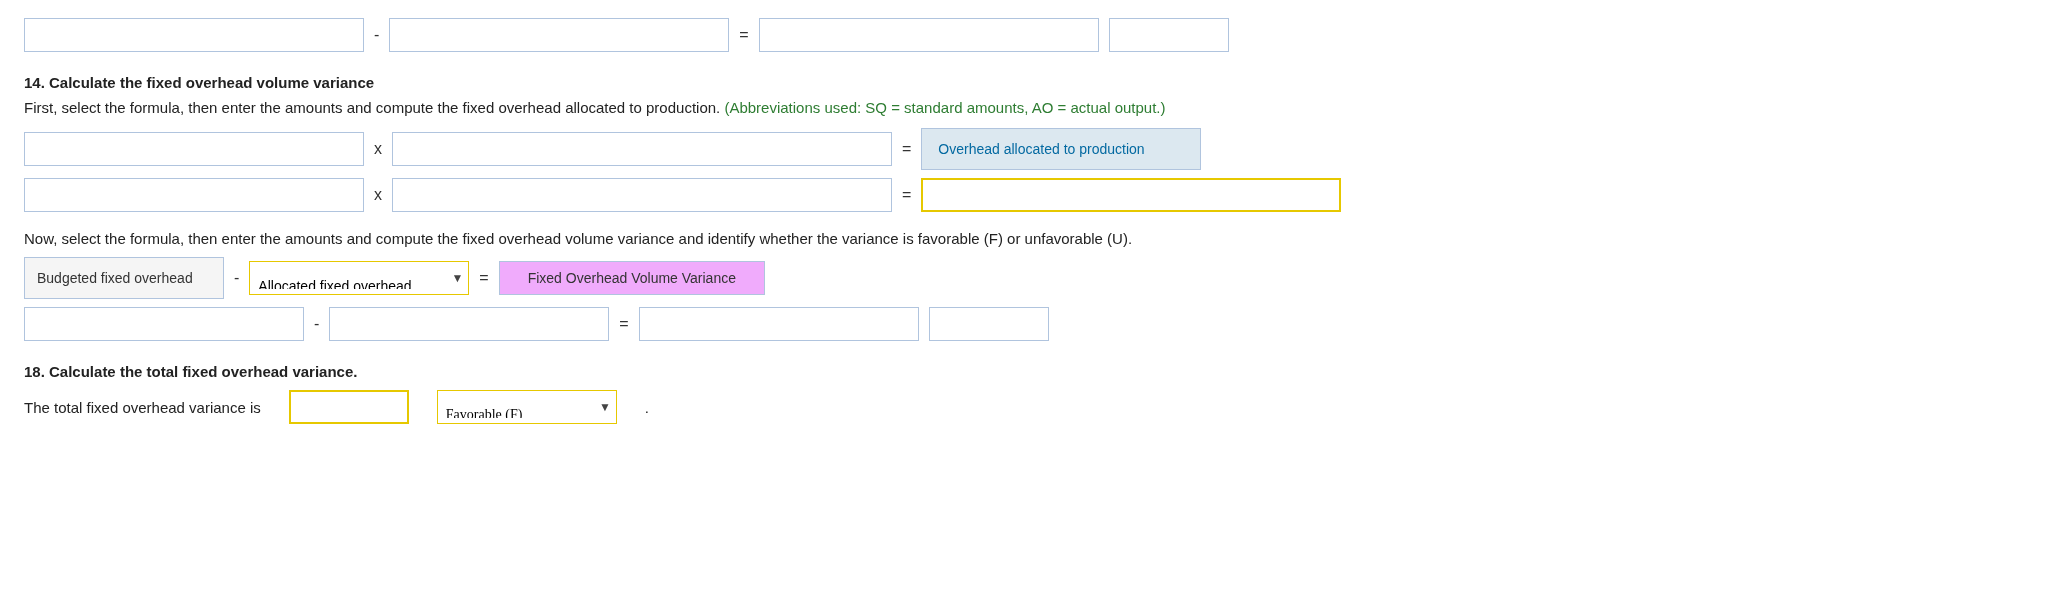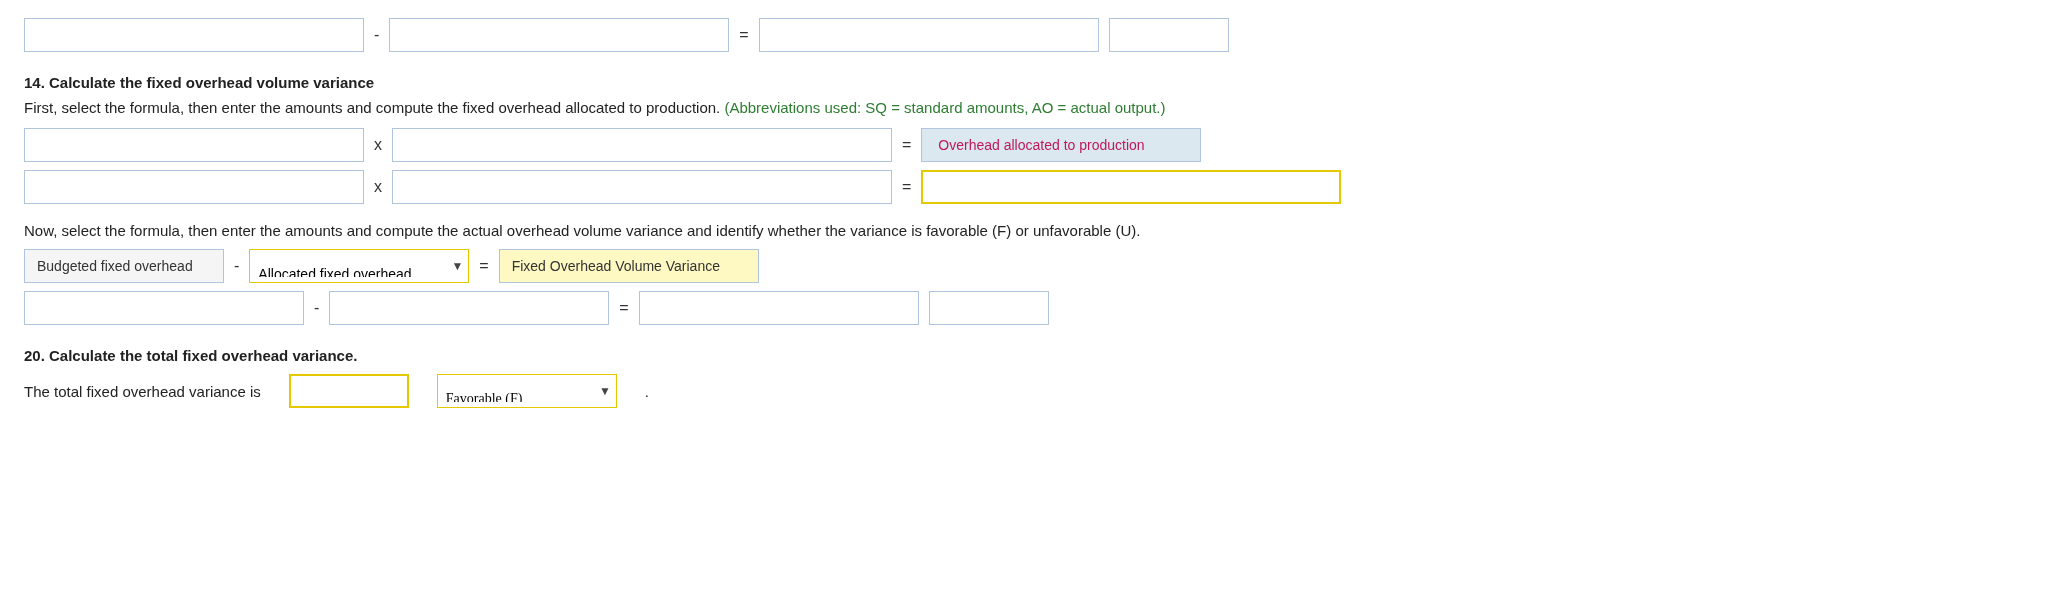--- a/index.html
+++ b/index.html
@@ -83,43 +83,43 @@
       color: #444;
     }
     .section-divider {
       margin: 18px 0 10px 0;
     }
     .overhead-label {
       background: #dce8f0;
       border: 1.5px solid #b0c4de;
       padding: 11px 16px;
       font-size: 14px;
-      height: 34px;
-      display: flex;
-      align-items: center;
-      color: #be185d;
+      height: 42px;
+      display: flex;
+      align-items: center;
+      color: #0369a1;
       min-width: 280px;
     }
     .variance-label {
-      background: #fef9c3;
-      border: 1.5px solid #b0c4de;
-      padding: 5px 12px;
+      background: #f0abfc;
+      border: 1.5px solid #b0c4de;
+      padding: 5px 28px;
       font-size: 14px;
       height: 34px;
       display: flex;
       align-items: center;
       color: #333;
       min-width: 260px;
     }
     .budgeted-label {
       background: #f5f5f5;
       border: 1.5px solid #b0c4de;
       padding: 5px 12px;
       font-size: 14px;
-      height: 34px;
+      height: 42px;
       display: flex;
       align-items: center;
       color: #333;
       min-width: 200px;
     }
     .total-row {
       display: flex;
       align-items: center;
       gap: 28px;
       margin-top: 10px;
@@ -156,21 +156,21 @@
 </div>
 
 <div class="formula-row">
   <input type="text" class="wide" value="" style="">
   <span class="operator">x</span>
   <input type="text" style="width: 500px;" value="">
   <span class="operator">=</span>
   <input type="text" class="yellow-border" style="width: 420px;" value="">
 </div>
 
-<div class="section-desc section-divider">Now, select the formula, then enter the amounts and compute the actual overhead volume variance and identify whether the variance is favorable (F) or unfavorable (U).</div>
+<div class="section-desc section-divider">Now, select the formula, then enter the amounts and compute the fixed overhead volume variance and identify whether the variance is favorable (F) or unfavorable (U).</div>
 
 <div class="formula-row">
   <div class="budgeted-label">Budgeted fixed overhead</div>
   <span class="operator">-</span>
   <div class="select-wrapper">
     <select>
       <option>Allocated fixed overhead</option>
       <option>Standard fixed overhead</option>
       <option>Actual fixed overhead</option>
     </select>
@@ -183,21 +183,21 @@
 <div class="formula-row">
   <input type="text" style="width: 280px;" value="">
   <span class="operator">-</span>
   <input type="text" style="width: 280px;" value="">
   <span class="operator">=</span>
   <input type="text" style="width: 280px;" value="">
   <input type="text" class="small" value="" style="">
 </div>
 
 <div style="margin-top: 22px;">
-  <div class="section-title">20. Calculate the total fixed overhead variance.</div>
+  <div class="section-title">18. Calculate the total fixed overhead variance.</div>
   <div class="total-row" style="margin-top: 10px;">
     <span class="total-text">The total fixed overhead variance is</span>
     <input type="text" style="width: 120px;" class="yellow-border" value="">
     <div class="select-wrapper">
       <select style="min-width:180px; border: 1.5px solid #e6c800; font-family: Liberation Serif, serif;">
         <option>Favorable (F)</option>
         <option>Unfavorable (U)</option>
       </select>
       <span class="select-arrow">▼</span>
     </div>

